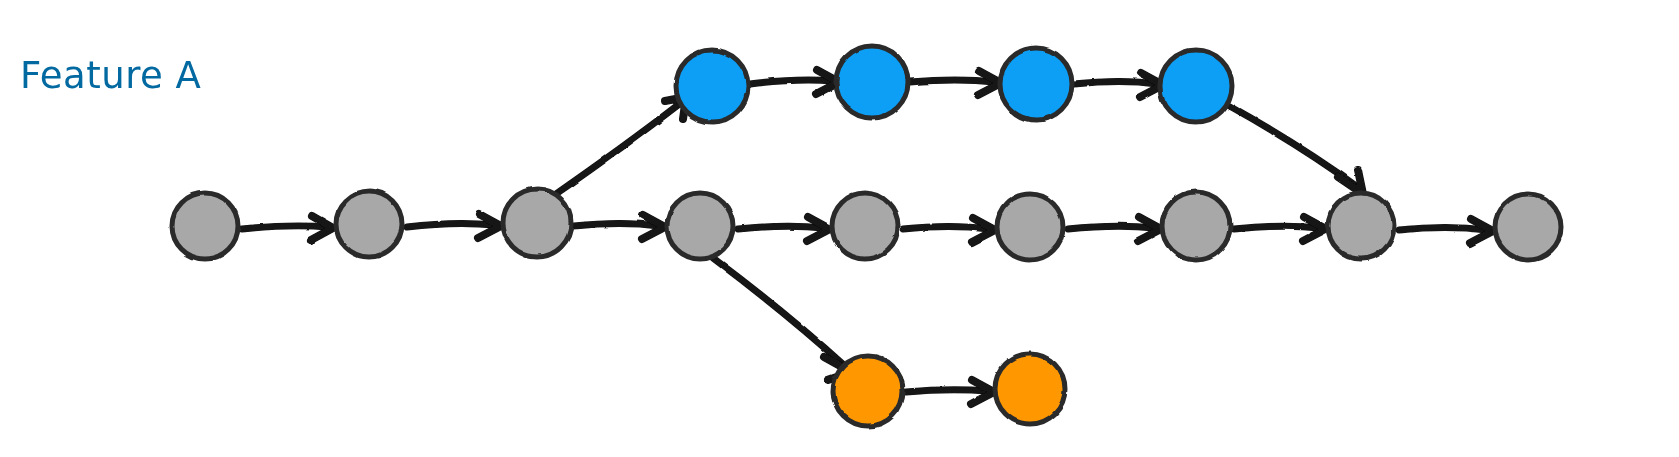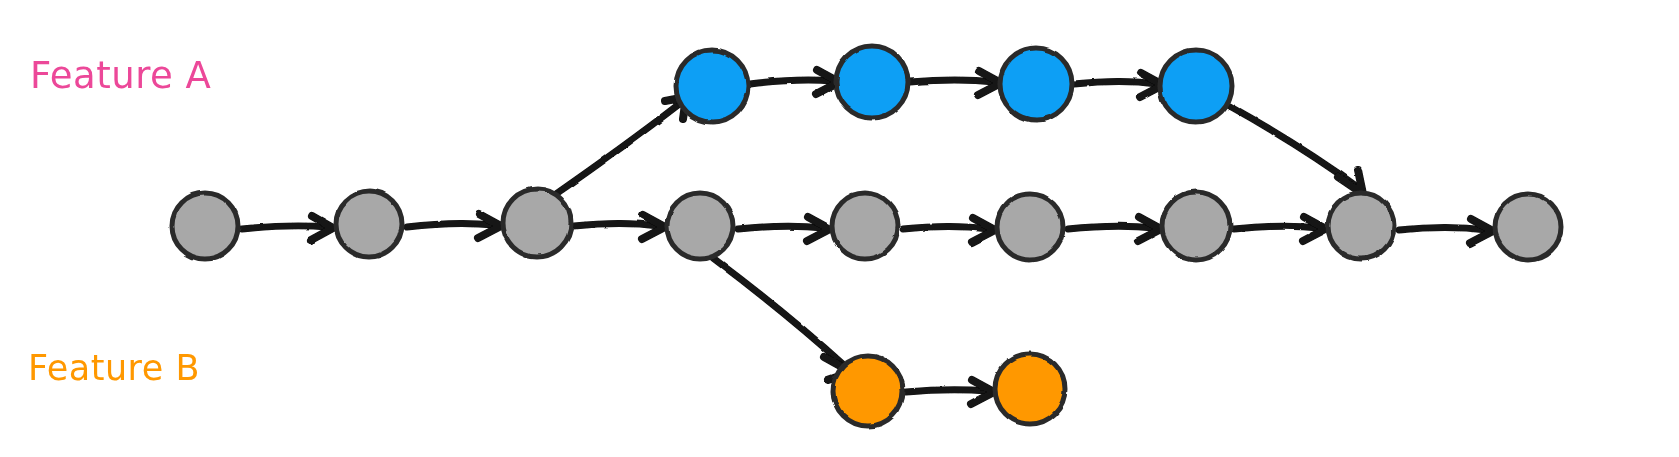--- a/index.html
+++ b/index.html
@@ -30,24 +30,24 @@
   }
   .branch-label {
     position: absolute;
     white-space: nowrap;
     font-family: "DejaVu Sans", sans-serif;
     font-weight: 400;
     letter-spacing: 0.5px;
     user-select: none;
   }
   #label-feature-a {
-    left: 30px;
+    left: 20px;
     top: 54px;
     font-size: 37px;
-    color: #ec4899;
+    color: #0369a1;
   }
   #label-main {
     left: 34px;
     top: 198px;
     font-size: 35px;
     color: #1a1a1a;
     letter-spacing: 2px;
   }
   #label-feature-b {
     left: 28px;
@@ -166,15 +166,14 @@
       <g>
         <circle cx="868" cy="391" r="35" fill="#ff9800" stroke="#2b2b2b" stroke-width="5"></circle>
         <circle cx="1030" cy="389" r="35" fill="#ff9800" stroke="#2b2b2b" stroke-width="5"></circle>
       </g>
     </g>
   </svg>
 
   <div class="branch-label" id="label-feature-a">Feature A</div>
 
 
-  <div class="branch-label" id="label-feature-b">Feature B</div>
 
 </div>
 
 </body></html>

